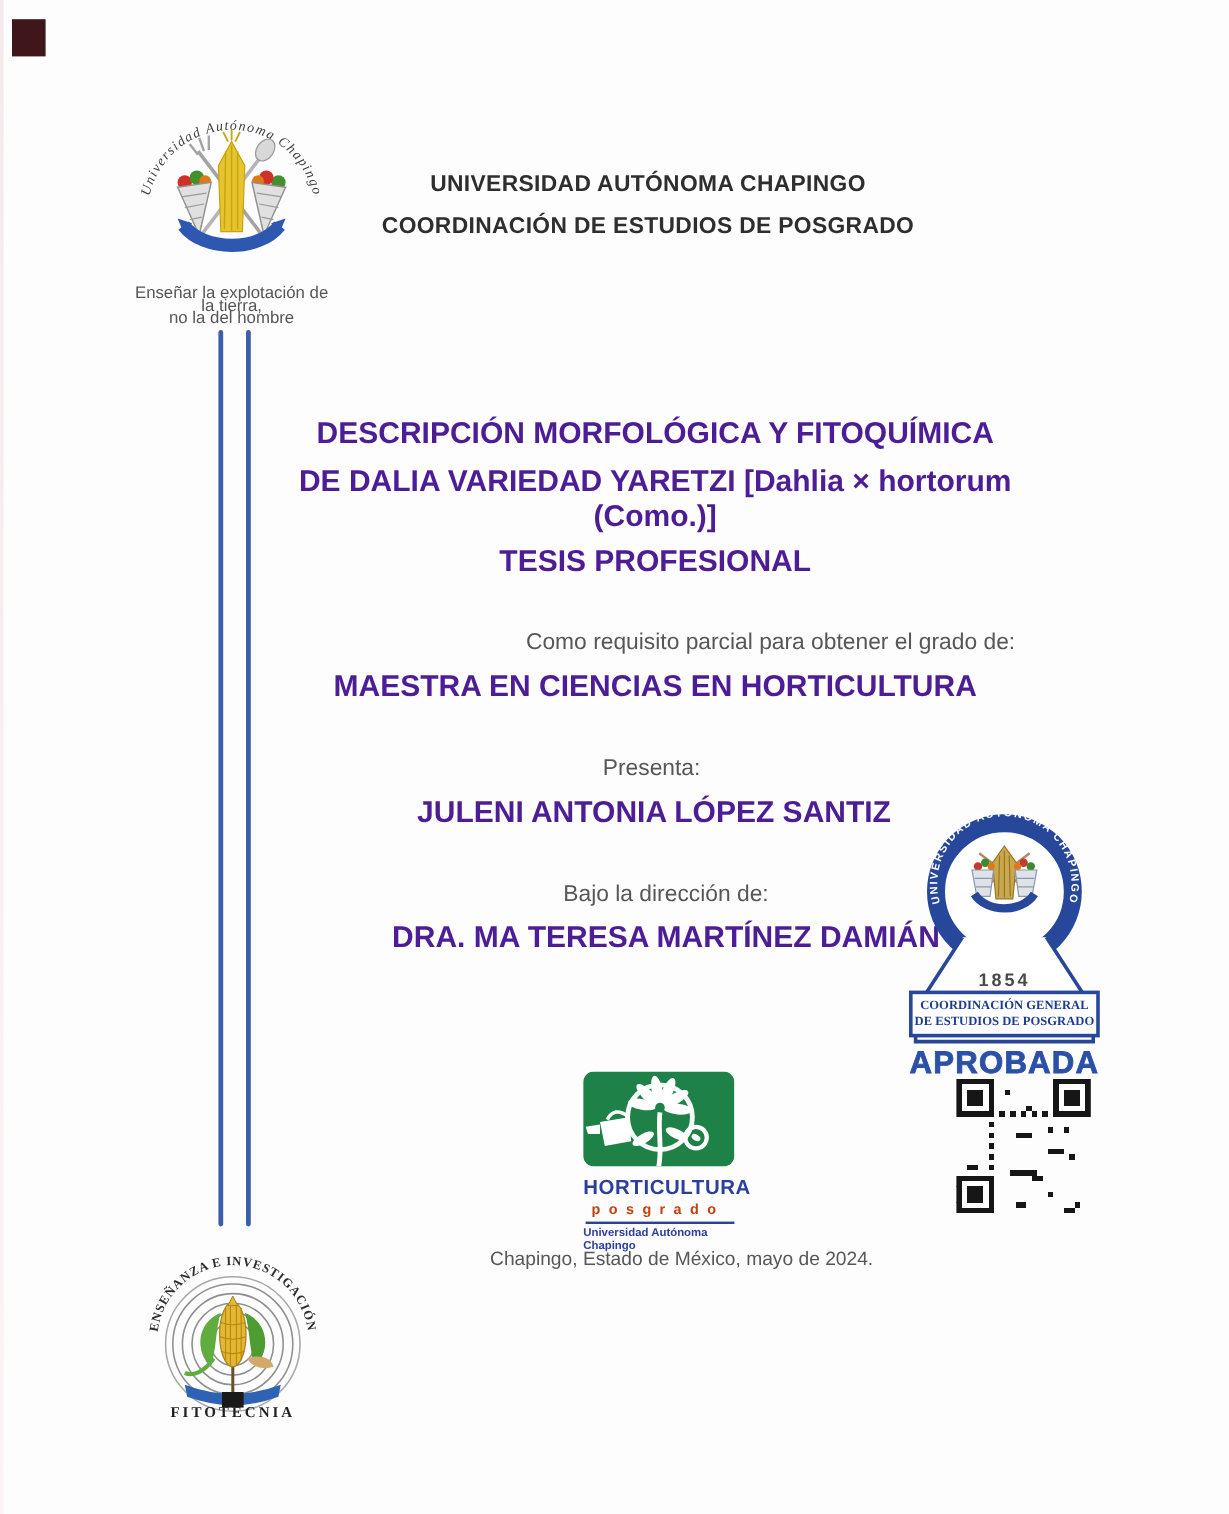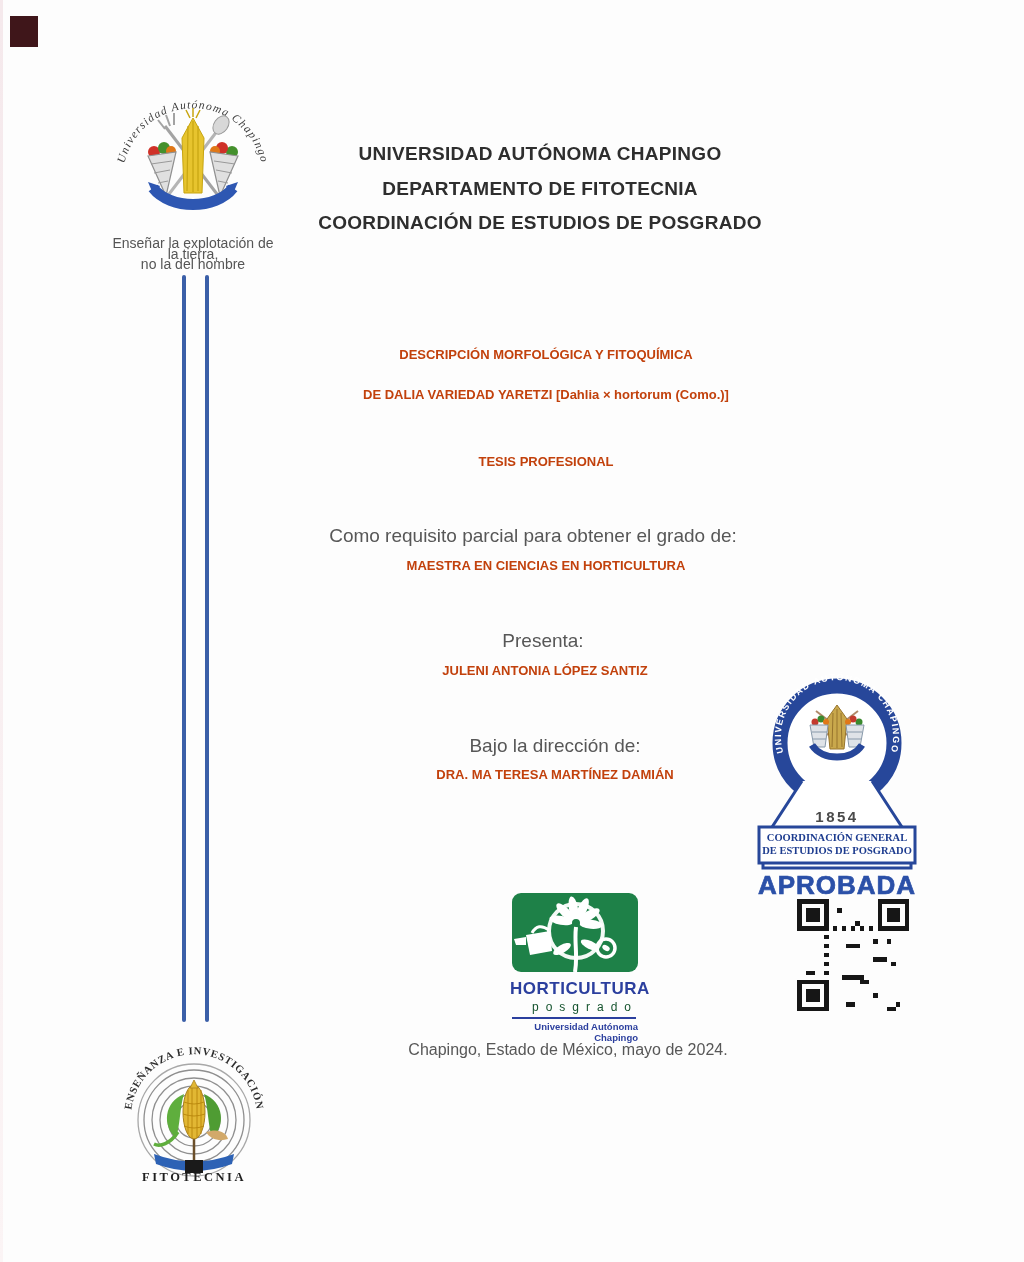--- a/index.html
+++ b/index.html
@@ -24,43 +24,43 @@
   #header-block { left:260px; top:137px; width:560px;
     font-size:19px; font-weight:bold; color:#2e2e2e; letter-spacing:.3px; }
   #header-block .hline { line-height:34.5px; }
 
   
   .vline { top:275px; height:747px; width:4px;
     background:#3b5fa8; border-radius:2px; }
   #vline1 { left:182px; } #vline2 { left:205px; }
 
   
-  .bold-line { font-size:13px; font-weight:bold; color:#c2410c; width:600px; }
+  .bold-line { font-size:25px; font-weight:bold; color:#4c1d95; width:600px; }
   .reg-line  { font-size:19px; color:#575757; width:600px; }
   #title-line1 { left:246px; top:347px; }
   #title-line2 { left:246px; top:387px; }
   #title-line2 .it { }
   #thesis-type { left:246px; top:454px; }
-  #req-line    { left:233px; top:525px; }
+  #req-line    { left:246px; top:525px;text-align:right; }
   #degree-line { left:246px; top:558px; }
   #presenta-label { left:243px; top:630px; }
   #author-line    { left:245px; top:663px; }
   #direction-label { left:255px; top:735px; }
   #advisor-line    { left:255px; top:767px; }
 
   
   #seal-motto { left:110px; top:238px; width:166px;
     font-size:14px; line-height:10.5px; color:#555; text-align:center; }
 
   
-  #horti-block { left:510px; top:893px; width:128px; text-align:right; }
+  #horti-block { left:486px; top:893px; width:128px; text-align:left; }
   #horti-title { margin-top:3px; font-size:17px; font-weight:bold;
     color:#2b3f9e; letter-spacing:.5px; }
-  #horti-sub { margin-top:1px; font-size:12px; font-weight:normal;
-    color:#14532d; letter-spacing:7px; padding-left:7px; }
+  #horti-sub { margin-top:1px; font-size:12px; font-weight:bold;
+    color:#c2410c; letter-spacing:7px; padding-left:7px; }
   #horti-rule { margin:3px auto 2px auto; width:124px; height:2px; background:#2b3f9e; }
   #horti-caption { font-size:9.5px; font-weight:bold; color:#2b3f9e; }
 
   
   #date-line { left:268px; top:1041px; width:600px; font-size:16px; color:#575757; }
 
   svg text { font-family:"Liberation Sans", sans-serif; }
   .serif-text { font-family:"Liberation Serif", serif; }
 </style>
 </head>
@@ -106,21 +106,20 @@
     <polygon points="130,84 118,88 124,98" fill="#2e57b2"></polygon>
   </g>
 </svg>
 <div class="abs" id="seal-motto">
   <div>Enseñar la explotación de la tierra,</div>
   <div>no la del hombre</div>
 </div>
 
 <div class="abs ctr" id="header-block">
   <div class="hline">UNIVERSIDAD AUTÓNOMA CHAPINGO</div>
-  <div class="hline">DEPARTAMENTO DE FITOTECNIA</div>
   <div class="hline">COORDINACIÓN DE ESTUDIOS DE POSGRADO</div>
 </div>
 
 <div class="abs vline" id="vline1"></div>
 <div class="abs vline" id="vline2"></div>
 
 <div class="abs ctr bold-line" id="title-line1">DESCRIPCIÓN MORFOLÓGICA Y FITOQUÍMICA</div>
 <div class="abs ctr bold-line" id="title-line2"><span>DE DALIA VARIEDAD YARETZI [</span><span class="it">Dahlia</span><span> × </span><span class="it">hortorum</span><span> (Como.)]</span></div>
 
 <div class="abs ctr bold-line" id="thesis-type">TESIS PROFESIONAL</div>

